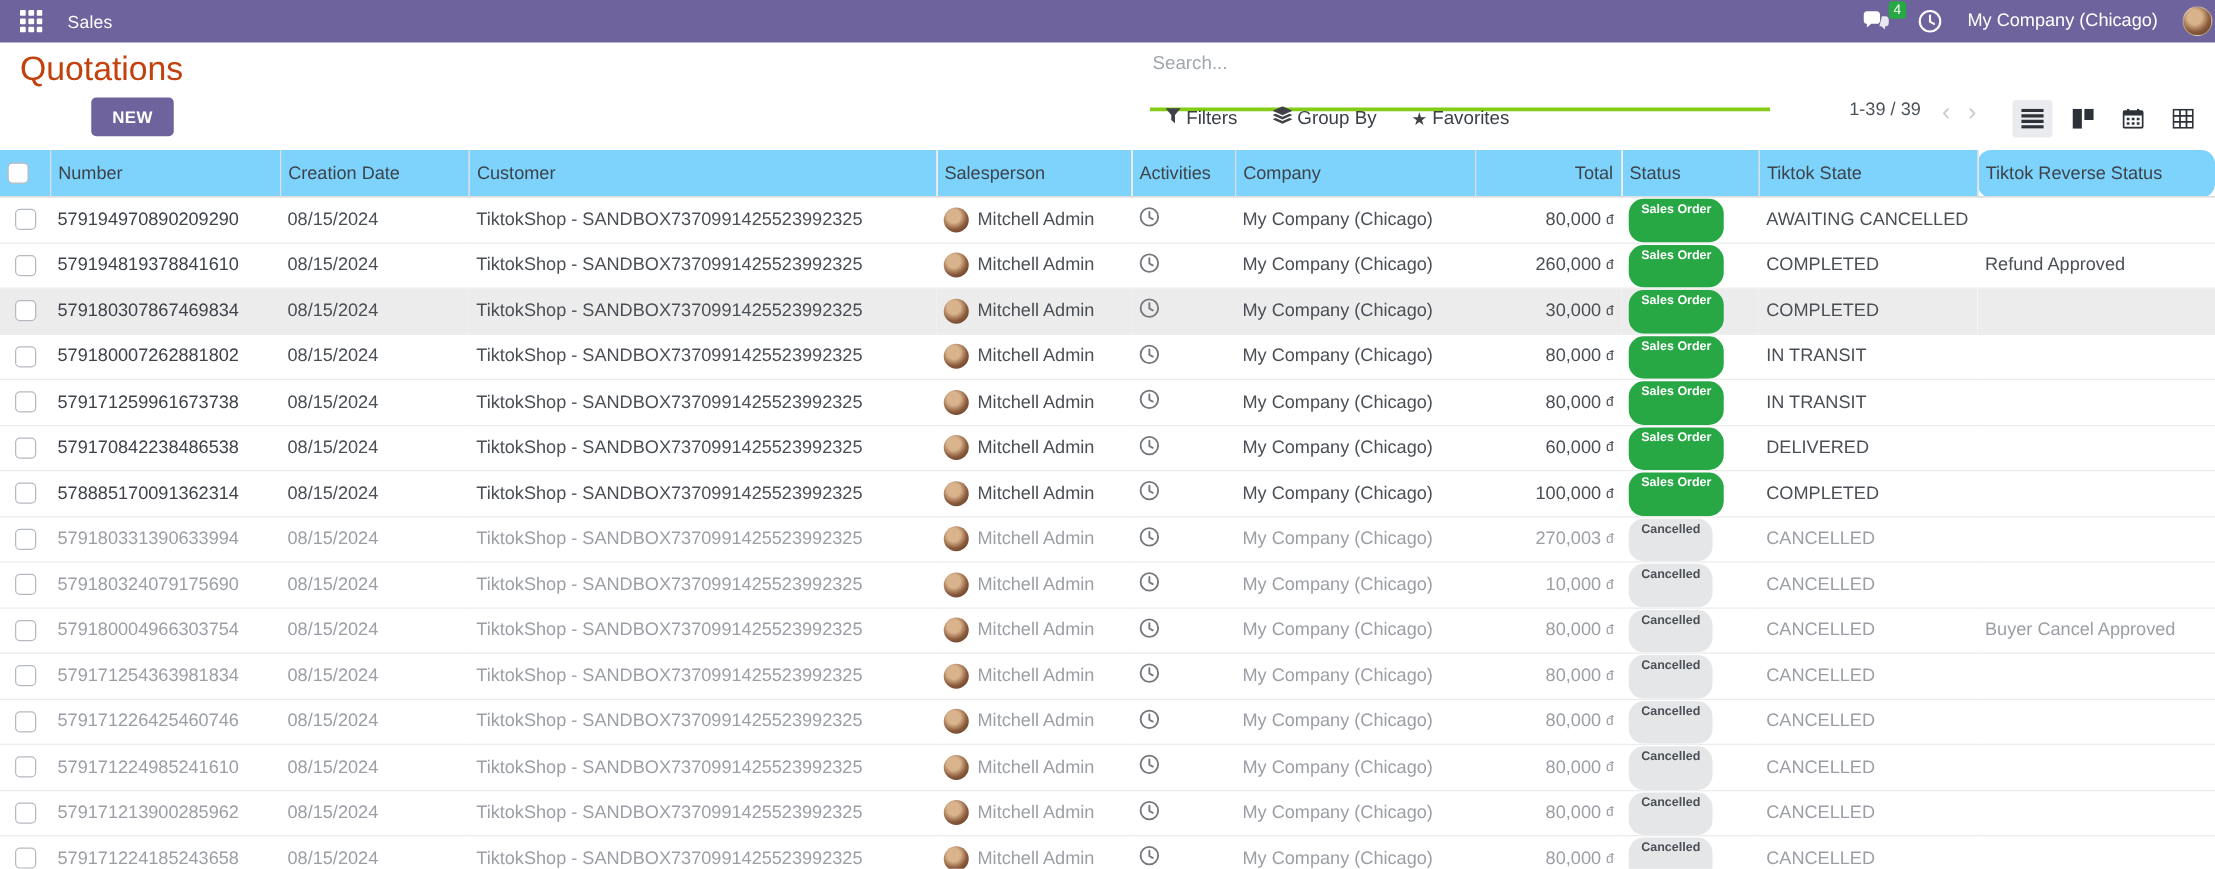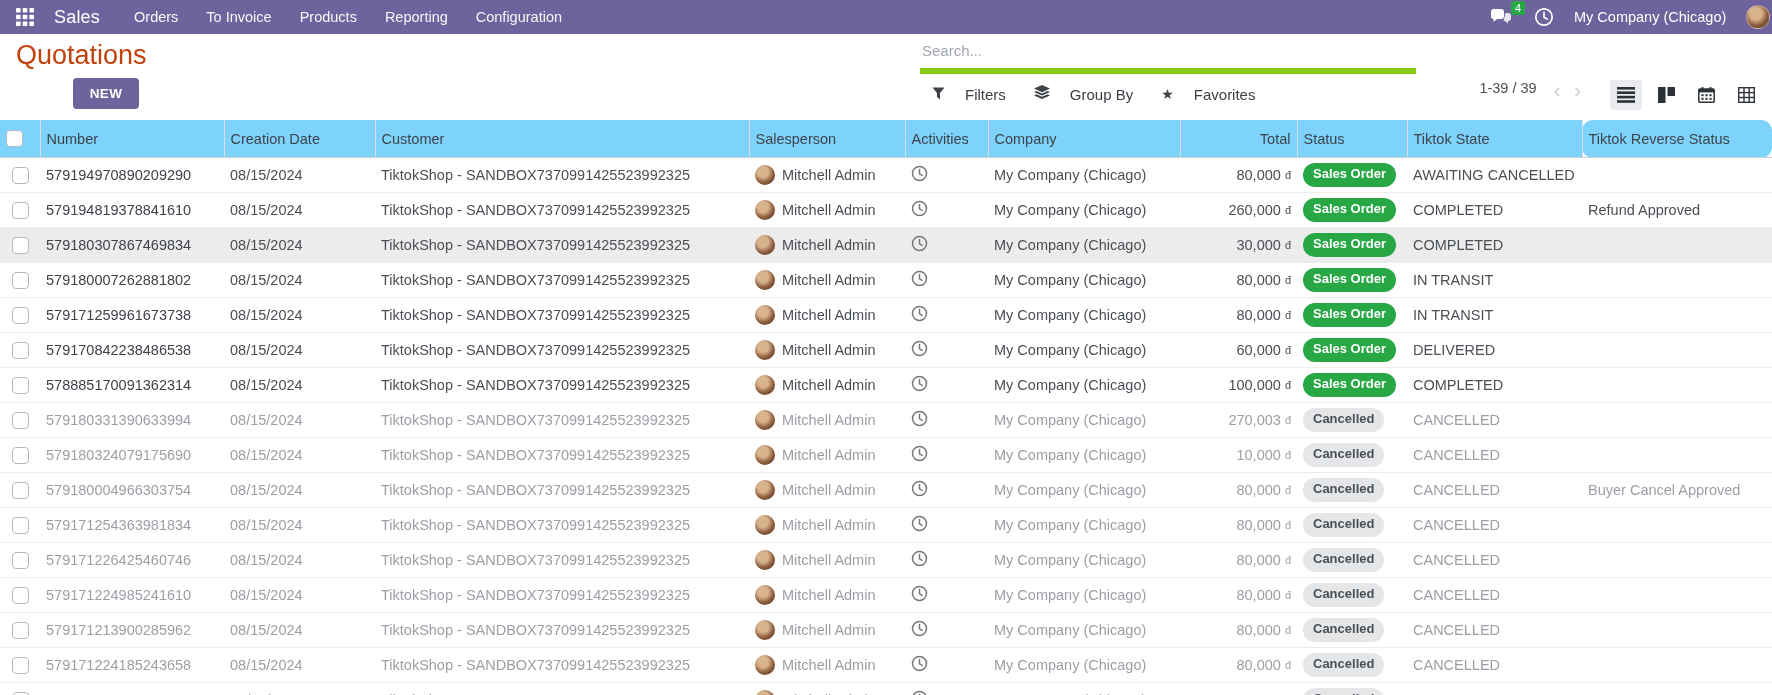--- a/index.html
+++ b/index.html
@@ -9,58 +9,58 @@
     font-family:"Liberation Sans","DejaVu Sans",sans-serif;
     -webkit-font-smoothing:antialiased;
   }
   
   .navbar{
     position:absolute;top:0;left:0;width:1772px;height:34px;
     background:#6e639c;color:#fff;display:flex;align-items:center;
   }
   .nav-left{display:flex;align-items:center;gap:26px;padding-left:16px;}
   .apps-icon{display:inline-flex;width:18px;height:18px;}
-  .app-name{font-size:18px;font-weight:400;letter-spacing:.2px;margin-left:-6px;}
+  .app-name{font-size:14px;font-weight:400;letter-spacing:.2px;margin-left:-6px;}
   .nav-menu{display:flex;align-items:center;gap:28px;font-size:14.5px;margin-left:8px;}
   .nav-menu span{cursor:pointer;opacity:.95;white-space:nowrap;}
   .nav-right{position:absolute;left:1490px;top:0;height:34px;display:flex;align-items:center;gap:20px;}
   .nav-icon{position:relative;display:inline-flex;align-items:center;cursor:pointer;flex-shrink:0;}
   .msg-badge{
     position:absolute;top:-7px;right:-11px;background:#28a745;color:#fff;
     font-size:11px;line-height:14px;padding:0 4px;border-radius:3px;font-weight:400;
   }
   .nav-company{font-size:14.5px;white-space:nowrap;cursor:pointer;flex-shrink:0;}
   .nav-avatar{
     width:22px;height:22px;border-radius:50%;flex-shrink:0;cursor:pointer;
     background:radial-gradient(circle at 40% 35%,#d9b38c 0 30%,#8a5a3b 60%,#4e3424 100%);
     border:1px solid rgba(255,255,255,.4);
   }
   
   .page-title{
     position:absolute;left:16px;top:40px;font-size:27px;font-weight:400;color:#c2410c;margin:0;
   }
   .search-box{position:absolute;left:920px;top:38px;width:492px;}
   .search-box input{
-    width:100%;border:none;border-bottom:6px solid #84cc16;outline:none;
-    font-size:15px;padding:4px 2px 9px 2px;color:#8b5cf6;background:transparent;
+    width:100%;border:none;border-bottom:3px solid #84cc16;outline:none;
+    font-size:15px;padding:4px 2px 27px 2px;color:#8b5cf6;background:transparent;
     font-family:inherit;
   }
   .search-box input::placeholder{color:#a2a6ad;}
   .buttons-row{position:absolute;left:16px;top:78px;display:flex;align-items:center;gap:18px;flex-direction:column;}
   .btn-new{
     background:#6e639c;color:#fff;border:none;border-radius:4px;cursor:pointer;
     font-size:13.5px;font-weight:700;letter-spacing:.3px;padding:8px 17px;font-family:inherit;
   }
   .btn-fetch{
     background:none;border:none;cursor:pointer;font-family:inherit;
     font-size:15px;color:#ec4899;padding:0;white-space:nowrap;
   }
   .dl-icon{display:inline-flex;cursor:pointer;margin-left:2px;}
   .filter-bar{position:absolute;left:932px;top:85px;display:flex;align-items:center;gap:28px;}
-  .filter-item{display:flex;align-items:center;gap:20px;font-size:15px;color:#3b4048;cursor:pointer;white-space:nowrap;}
+  .filter-item{display:flex;align-items:center;gap:4px;font-size:15px;color:#3b4048;cursor:pointer;white-space:nowrap;}
   .star-glyph{font-size:14px;color:#3f4347;line-height:1;}
   .pager-area{position:absolute;right:10px;top:80px;display:flex;}
   .pager-text{font-size:14.5px;color:#4b5158;white-space:nowrap;}
   .pager-nav{font-size:20px;color:#c9ccd0;padding:0 7px;cursor:default;line-height:1;}
   .pager-nav.first{margin-left:10px;}
   .view-switcher{display:flex;align-items:center;gap:8px;margin-left:22px;}
   .view-btn{width:32px;height:30px;display:flex;align-items:center;justify-content:center;cursor:pointer;border-radius:3px;}
   .view-btn.active{background:#e9ebee;}
   
   .list-table{
@@ -89,22 +89,22 @@
   tr.muted .c-number{color:#9b9fa5;}
   .c-sales .cellflex{display:flex;align-items:center;gap:7px;}
   .row-avatar{
     width:20px;height:20px;border-radius:50%;flex-shrink:0;
     background:radial-gradient(circle at 40% 35%,#d9b38c 0 30%,#8a5a3b 60%,#4e3424 100%);
   }
   .c-activity{text-align:left;padding-left:14px;}
   .c-total{text-align:right;padding-right:12px;}
   .cur{font-size:11px;vertical-align:1px;}
   .pill{
-    display:inline-block;padding:3px 10px 4px;border-radius:12px;
-    font-size:13px;font-weight:600;line-height:1.25;text-align:center;
+    display:inline-block;padding:3px 10px 19px;border-radius:12px;
+    font-size:10px;font-weight:600;line-height:1.25;text-align:center;
   }
   .pill-success{background:#28a745;color:#fff;}
   .pill-muted{background:#e4e6e8;color:#4b5056;}
   th.c-total{text-align:right;}
 </style>
 </head>
 <body>
 
 <header class="navbar">
   <div class="nav-left">
@@ -117,27 +117,20 @@
           <rect x="0" y="6.7" width="4.6" height="4.6" rx="0.8"></rect>
             <rect x="6.7" y="6.7" width="4.6" height="4.6" rx="0.8"></rect>
             <rect x="13.4" y="6.7" width="4.6" height="4.6" rx="0.8"></rect>
           <rect x="0" y="13.4" width="4.6" height="4.6" rx="0.8"></rect>
             <rect x="6.7" y="13.4" width="4.6" height="4.6" rx="0.8"></rect>
             <rect x="13.4" y="13.4" width="4.6" height="4.6" rx="0.8"></rect>
         </g>
       </svg>
     </span>
     <span class="app-name">Sales</span>
-    <nav class="nav-menu">
-      <span>Orders</span>
-      <span>To Invoice</span>
-      <span>Products</span>
-      <span>Reporting</span>
-      <span>Configuration</span>
-    </nav>
   </div>
   <div class="nav-right">
     <span class="nav-icon">
       <svg width="24" height="18" viewBox="0 0 24 18">
         <path fill="#ffffff" d="M1 3.5C1 2.1 2.1 1 3.5 1h8C12.9 1 14 2.1 14 3.5v5c0 1.4-1.1 2.5-2.5 2.5H7l-3.5 3v-3h0C2.1 11 1 9.9 1 8.5v-5z"></path>
         <path fill="#ffffff" d="M15.5 5h3C19.9 5 21 6.1 21 7.5v3c0 1.4-1.1 2.5-2.5 2.5H18v2.5L15 13h-1.5" opacity="0.85"></path>
       </svg>
       <span class="msg-badge">4</span>
     </span>
     <span class="nav-icon">

